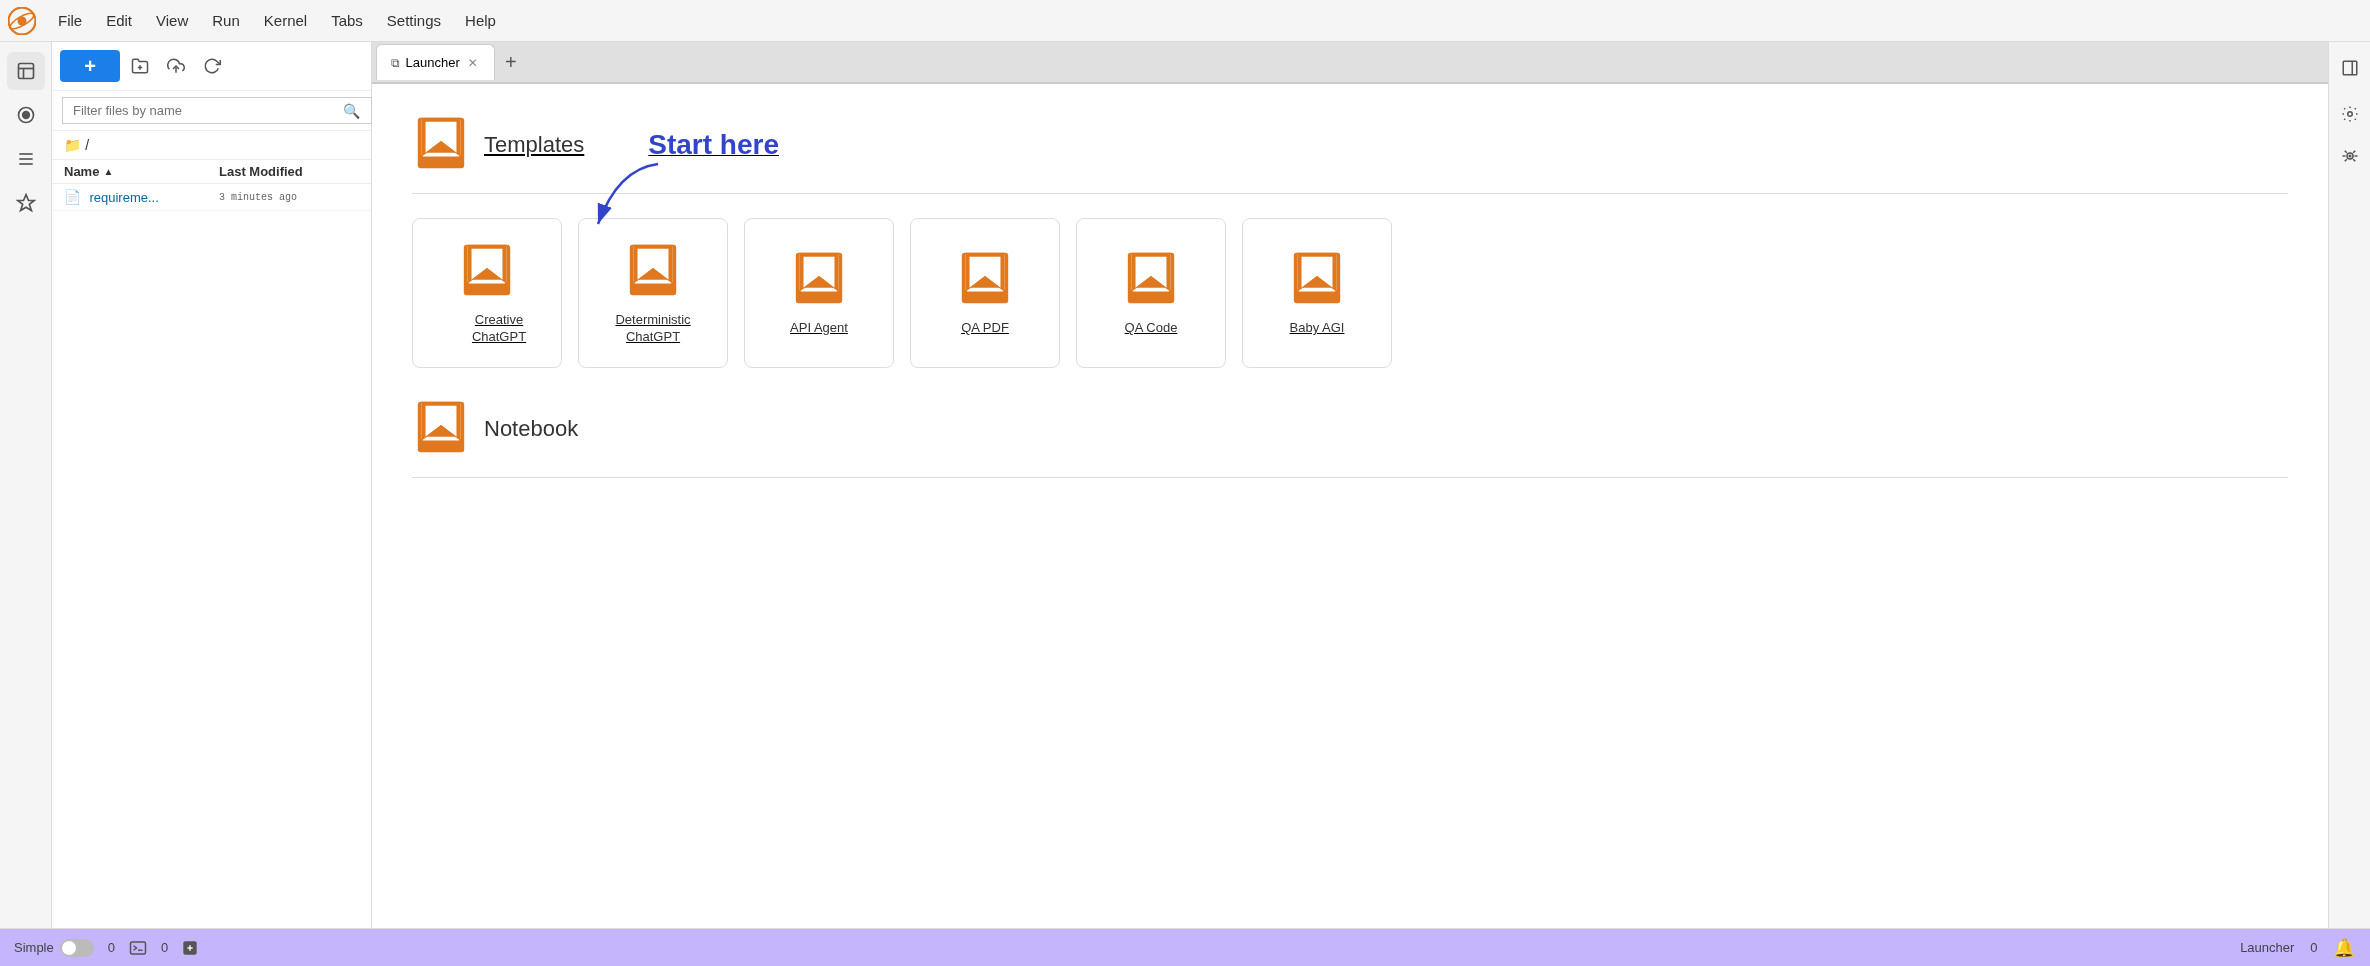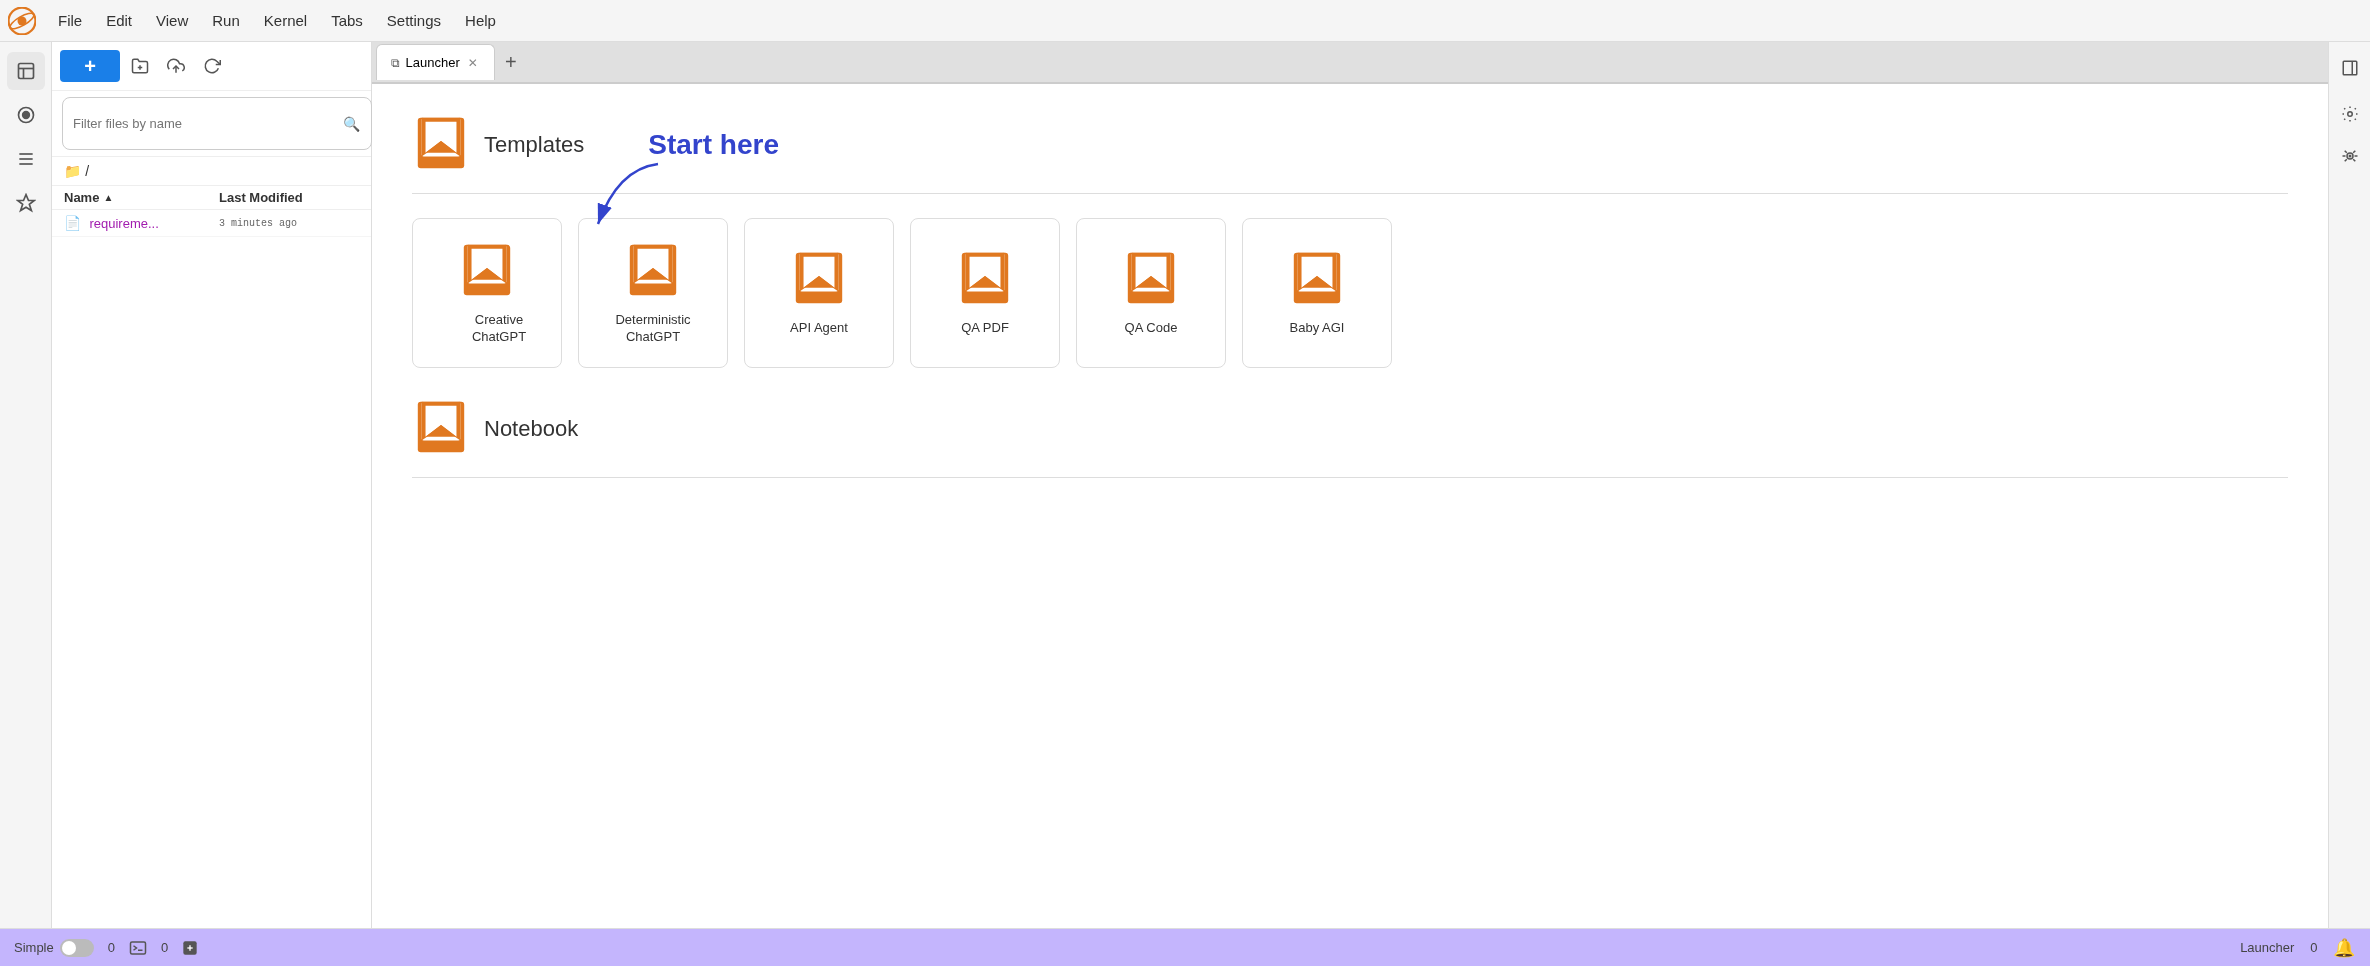--- a/index.html
+++ b/index.html
@@ -16,29 +16,29 @@
     .sidebar-icons { width: 52px; background: #f5f5f5; border-right: 1px solid #ddd; display: flex; flex-direction: column; align-items: center; padding-top: 10px; gap: 6px; }
     .sidebar-icon-btn { width: 38px; height: 38px; border-radius: 6px; display: flex; align-items: center; justify-content: center; cursor: pointer; color: #555; font-size: 18px; border: none; background: none; }
     .sidebar-icon-btn.active { background: #e8e8e8; }
 
     
     .file-panel { width: 320px; background: #fff; border-right: 1px solid #ddd; display: flex; flex-direction: column; }
     .file-panel-toolbar { display: flex; align-items: center; padding: 8px 8px; gap: 4px; border-bottom: 1px solid #eee; }
     .toolbar-btn { width: 32px; height: 32px; border-radius: 4px; display: flex; align-items: center; justify-content: center; cursor: pointer; background: #1a7fe8; color: white; font-size: 18px; border: none; font-weight: bold; }
     .toolbar-btn.secondary { background: none; color: #555; font-size: 16px; border: 1px solid transparent; }
     .search-bar { display: flex; align-items: center; padding: 6px 10px; border-bottom: 1px solid #eee; }
-    .search-input { flex: 1; border: 1px solid #ccc; border-radius: 8px; padding: 18px 10px; font-size: 13px; outline: none; }
+    .search-input { flex: 1; border: 1px solid #ccc; border-radius: 0; padding: 5px 10px; font-size: 13px; outline: none; }
     .search-icon { color: #888; margin-left: -28px; font-size: 14px; }
     .breadcrumb-bar { padding: 6px 12px; font-size: 14px; color: #333; border-bottom: 1px solid #eee; }
     .file-list-header { display: flex; align-items: center; padding: 4px 12px; border-bottom: 1px solid #eee; font-weight: 600; font-size: 13px; color: #333; }
     .col-name { flex: 1; display: flex; align-items: center; gap: 4px; cursor: pointer; }
     .col-modified { width: 140px; text-align: left; }
     .file-row { display: flex; align-items: center; padding: 5px 12px; border-bottom: 1px solid #f5f5f5; cursor: pointer; }
     .file-icon { margin-right: 8px; font-size: 14px; color: #555; }
-    .file-name { flex: 1; font-size: 13px; color: #a21caf; }
+    .file-name { flex: 1; font-size: 13px; color: #0369a1; }
     .file-date { width: 140px; font-size: 10px; color: #666; font-family: Liberation Mono, monospace; }
 
     
     .tab-area { flex: 1; display: flex; flex-direction: column; background: #e8e8e8; }
     .tab-bar { display: flex; align-items: center; height: 42px; background: #e0e0e0; border-bottom: 2px solid #ccc; padding: 0 4px; }
     .tab { display: flex; align-items: center; gap: 6px; padding: 6px 14px; background: white; border-radius: 6px 6px 0 0; border: 1px solid #ccc; border-bottom: none; font-size: 13px; cursor: pointer; margin-right: 2px; height: 36px; }
     .tab-icon { font-size: 12px; color: #555; }
     .tab-close { font-size: 12px; color: #888; cursor: pointer; padding: 2px; }
     .new-tab-btn { width: 28px; height: 28px; display: flex; align-items: center; justify-content: center; font-size: 20px; color: #555; cursor: pointer; border-radius: 4px; border: none; background: none; }
 
@@ -190,21 +190,21 @@
         <div class="tab">
           <span class="tab-icon">⧉</span>
           <span>Launcher</span>
           <span class="tab-close">✕</span>
         </div>
         <button class="new-tab-btn">+</button>
       </div>
 
       <div class="launcher-content">
 
-        <div style="position: relative;">
+        <div style="position: relative; text-decoration: underline;">
           <div class="section-header">
 
             <div class="bookmark-icon">
               <svg width="40" height="40" viewBox="0 0 60 60">
                 <rect x="6" y="4" width="48" height="52" rx="3" fill="#e07820"></rect>
                 <rect x="10" y="4" width="40" height="40" rx="2" fill="white"></rect>
                 <polygon points="10,44 30,30 50,44 50,4 10,4" fill="#e07820"></polygon>
                 <polygon points="14,40 30,28 46,40 46,8 14,8" fill="white"></polygon>
                 <polygon points="14,40 30,28 46,40" fill="#e07820"></polygon>
               </svg>

